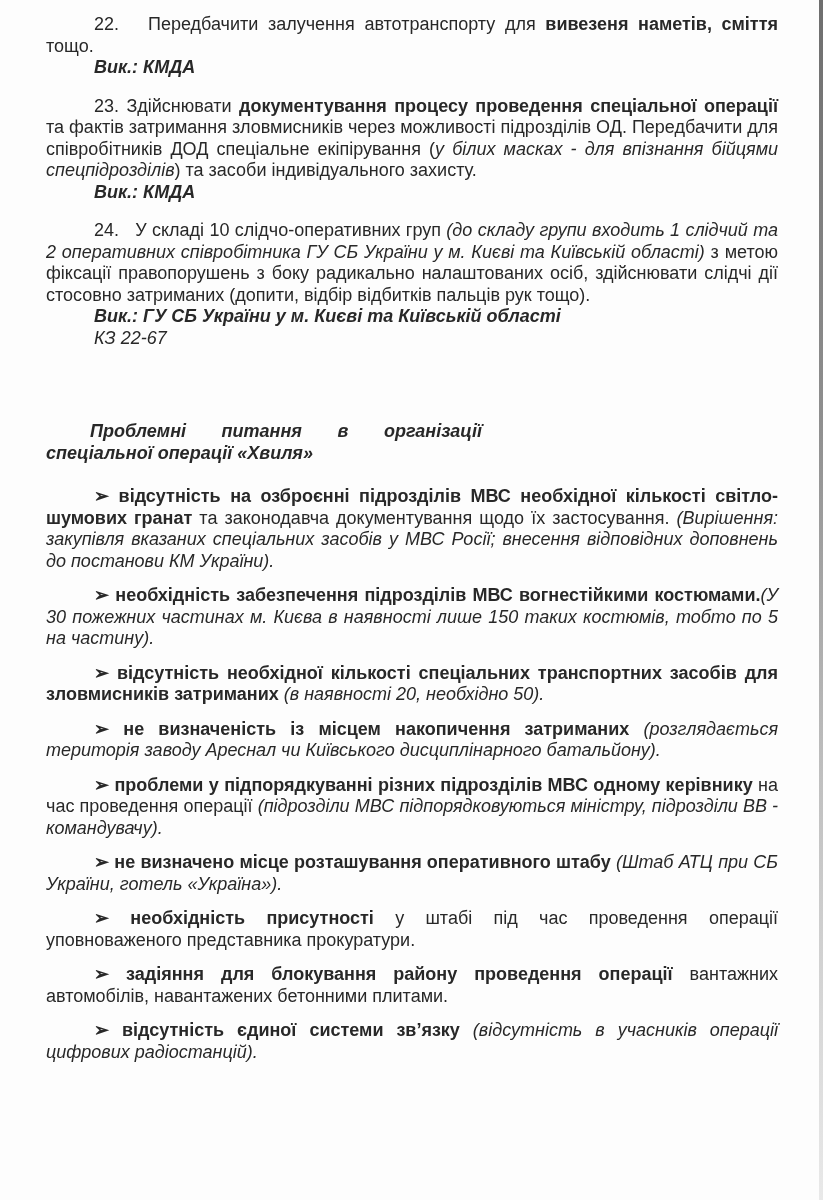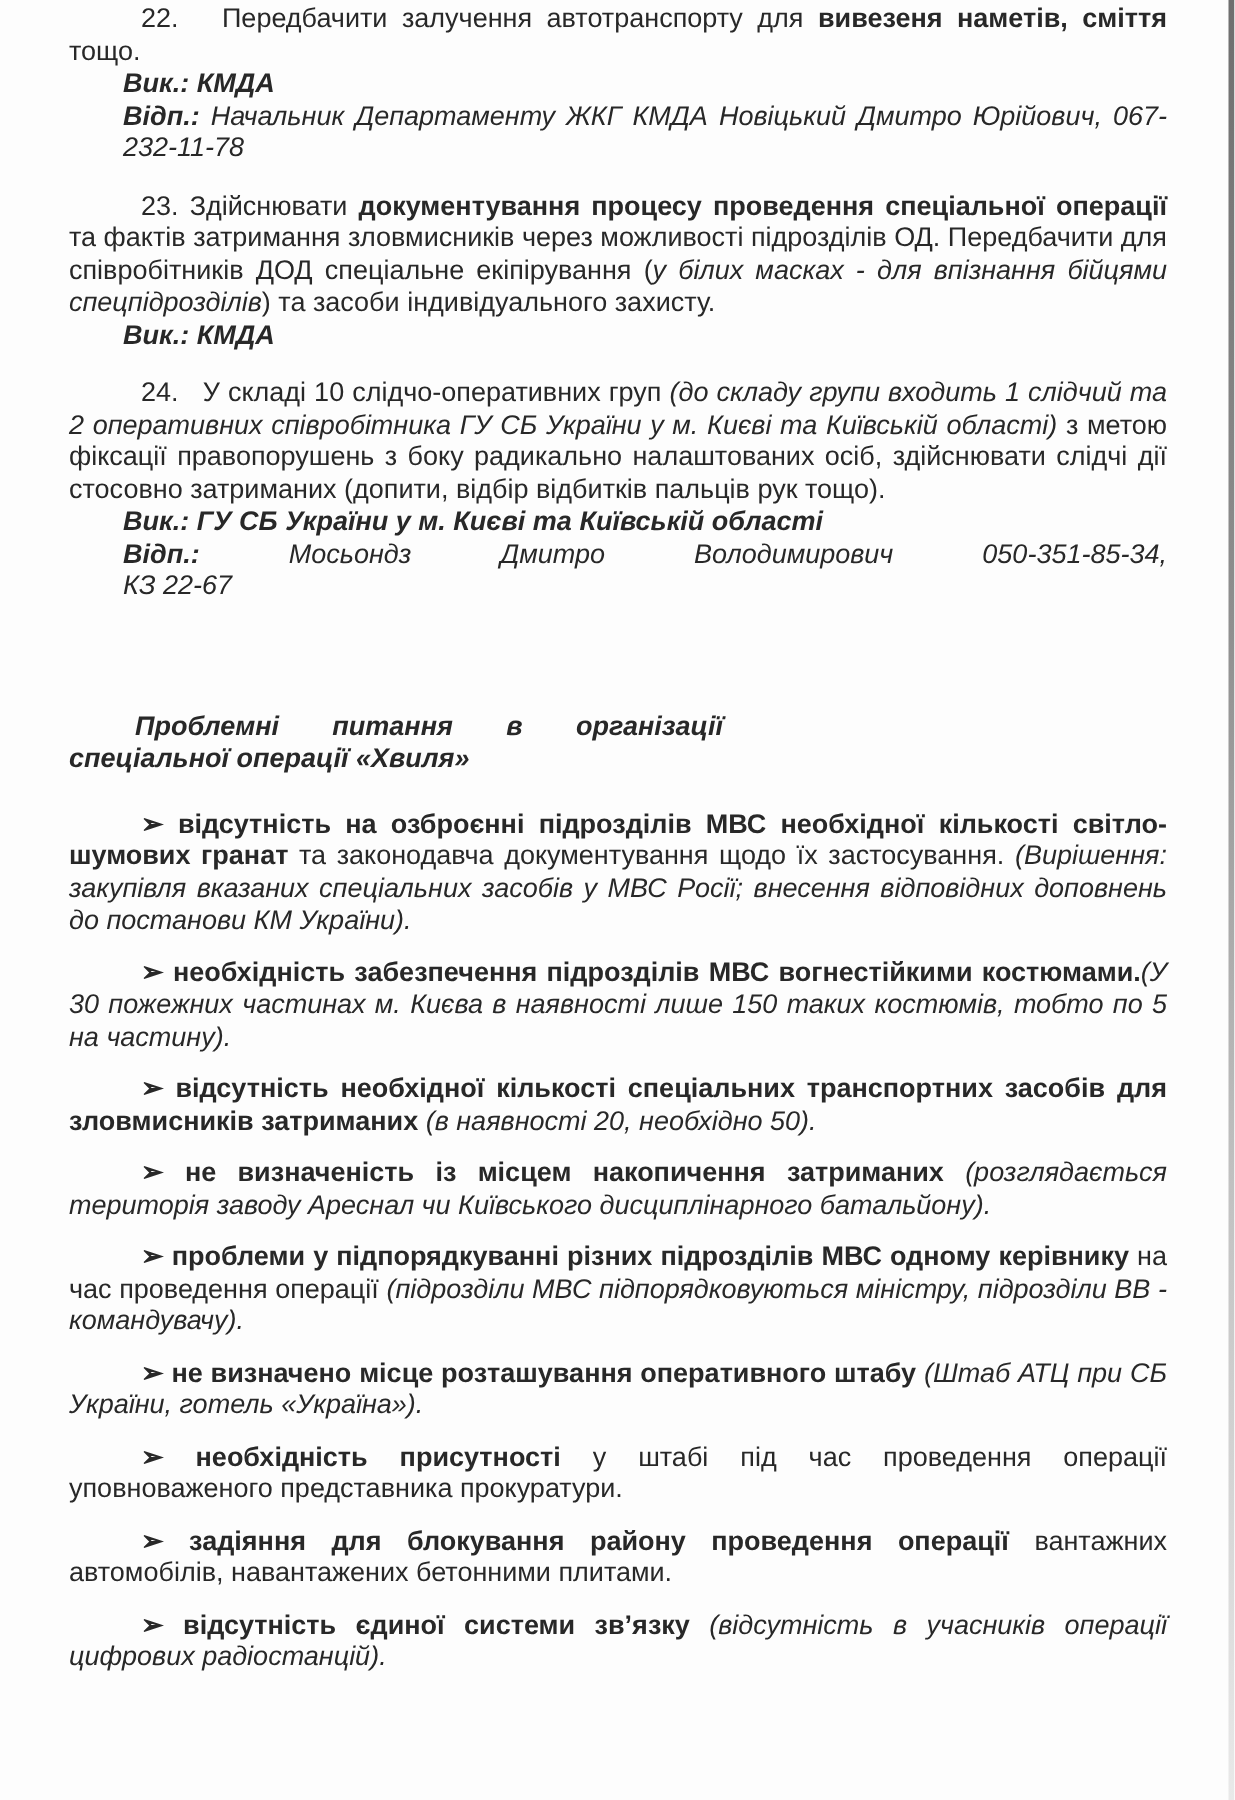--- a/index.html
+++ b/index.html
@@ -11,55 +11,53 @@
     overflow:hidden;
     font-family:"Liberation Sans", sans-serif;
     color:#282828;
   }
   .scan-edge{
     position:absolute;top:0;right:0;width:4px;height:100%;
     background:linear-gradient(180deg,#6e6e6e 0%,#8f8f8f 35%,#c0c0c0 65%,#e9e9e9 100%);
   }
   .content{
     position:absolute;top:0;left:0;right:0;
-    padding:2px 45px 0 46px;
+    padding:14px 45px 0 46px;
     font-size:18px;line-height:21.5px;
   }
   .para{margin:0;}
   .indent{text-indent:48px;}
   .just{text-align:justify;}
   .fjust{text-align:justify;text-align-last:justify;}
-  .sub{margin-left:36px;}
+  .sub{margin-left:48px;}
   .mt-item{margin-top:17px;}
   .mt-head{margin-top:72px;margin-left:44px;}
   .mt-b1{margin-top:22px;}
   .mtb{margin-top:13px;}
   .headw{width:392px;}
   .r-n{font-weight:400;font-style:normal;}
   .r-b{font-weight:700;font-style:normal;}
   .r-i{font-weight:400;font-style:italic;}
   .r-bi{font-weight:700;font-style:italic;}
 </style>
 </head>
 <body>
 
 <div class="page">
   <div class="scan-edge"></div>
   <div class="content">
 
     <p class="para indent just"><span class="r-n">22.&nbsp;&nbsp; Передбачити залучення автотранспорту для </span><span class="r-b">вивезеня наметів, сміття</span><span class="r-n"> тощо.</span></p>
     <p class="para sub"><span class="r-bi">Вик.: КМДА</span></p>
-    <p class="para sub just"><span class="r-bi">Відп.: </span><span class="r-i">Начальник Департаменту ЖКГ КМДА Новіцький Дмитро Юрійович, 067-232-11-78</span></p>
 
     <p class="para indent just mt-item"><span class="r-n">23. Здійснювати </span><span class="r-b">документування процесу проведення спеціальної операції</span><span class="r-n"> та фактів затримання зловмисників через можливості підрозділів ОД. Передбачити для співробітників ДОД спеціальне екіпірування (</span><span class="r-i">у білих масках - для впізнання бійцями спецпідрозділів</span><span class="r-n">) та засоби індивідуального захисту.</span></p>
     <p class="para sub"><span class="r-bi">Вик.: КМДА</span></p>
 
     <p class="para indent just mt-item"><span class="r-n">24.&nbsp;&nbsp; У складі 10 слідчо-оперативних груп </span><span class="r-i">(до складу групи входить 1 слідчий та 2 оперативних співробітника ГУ СБ України у м. Києві та Київській області)</span><span class="r-n"> з метою фіксації правопорушень з боку радикально налаштованих осіб, здійснювати слідчі дії стосовно затриманих (допити, відбір відбитків пальців рук тощо).</span></p>
     <p class="para sub"><span class="r-bi">Вик.: ГУ СБ України у м. Києві та Київській області</span></p>
-    <p class="para sub fjust"><span class="r-bi">Відп.: </span><span class="r-i">Мосьондз Дмитро Володимирович 050-351-85-34,</span></p>
     <p class="para sub"><span class="r-i">КЗ 22-67</span></p>
 
     <p class="para headw fjust mt-head"><span class="r-bi">Проблемні питання в організації</span></p>
     <p class="para"><span class="r-bi">спеціальної операції «Хвиля»</span></p>
 
     <p class="para indent just mt-b1"><span class="r-b">➢ відсутність на озброєнні підрозділів МВС необхідної кількості світло-шумових гранат</span><span class="r-n"> та законодавча документування щодо їх застосування. </span><span class="r-i">(Вирішення: закупівля вказаних спеціальних засобів у МВС Росії; внесення відповідних доповнень до постанови КМ України).</span></p>
     <p class="para indent just mtb"><span class="r-b">➢ необхідність забезпечення підрозділів МВС вогнестійкими костюмами.</span><span class="r-i">(У 30 пожежних частинах м. Києва в наявності лише 150 таких костюмів, тобто по 5 на частину).</span></p>
     <p class="para indent just mtb"><span class="r-b">➢ відсутність необхідної кількості спеціальних транспортних засобів для зловмисників затриманих </span><span class="r-i">(в наявності 20, необхідно 50).</span></p>
     <p class="para indent just mtb"><span class="r-b">➢ не визначеність із місцем накопичення затриманих </span><span class="r-i">(розглядається територія заводу Ареснал чи Київського дисциплінарного батальйону).</span></p>
     <p class="para indent just mtb"><span class="r-b">➢ проблеми у підпорядкуванні різних підрозділів МВС одному керівнику</span><span class="r-n"> на час проведення операції </span><span class="r-i">(підрозділи МВС підпорядковуються міністру, підрозділи ВВ - командувачу).</span></p>

